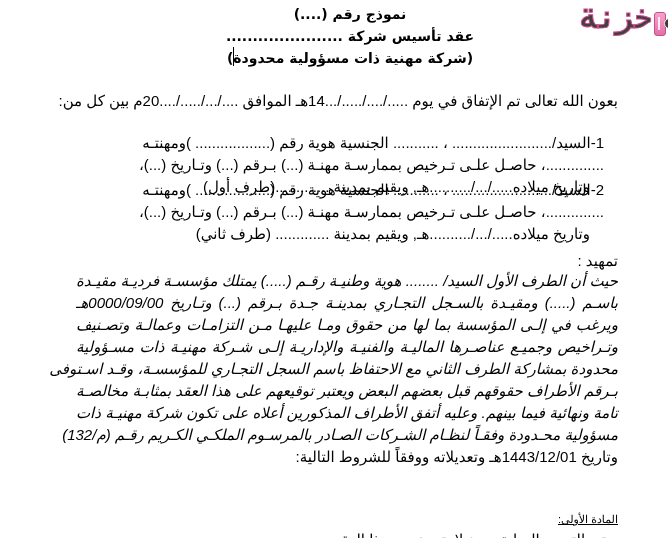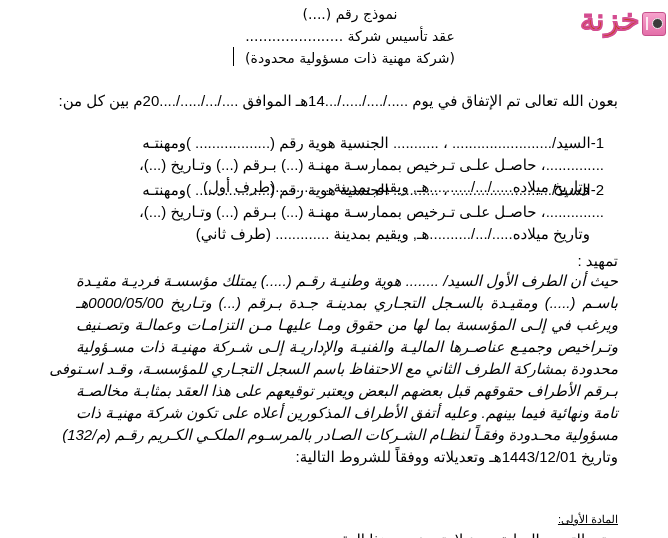--- a/index.html
+++ b/index.html
@@ -28,24 +28,24 @@
       right: 2px;
       top: 0px;
       width: 86px;
       height: 40px;
       display: flex;
       flex-direction: row-reverse;
       align-items: center;
       gap: 2px;
     }
     .logo-text {
-      font-family: Liberation Serif, serif;
+      font-family: Liberation Mono, monospace;
       font-size: 30px;
       font-weight: bold;
-      color: #c2410c;
+      color: #404040;
       -webkit-text-stroke: 1px #d44c92;
       line-height: 36px;
       direction: rtl;
       letter-spacing: 1px;
     }
     .safe-icon {
       width: 26px;
       height: 22px;
       background: linear-gradient(#f6a2cc, #e46fa9);
       border: 1px solid #c4508a;
@@ -77,20 +77,21 @@
     .titles {
       position: absolute;
       left: 220px;
       width: 260px;
       top: 3px;
       text-align: center;
       direction: rtl;
       font-family: "DejaVu Sans", sans-serif;
       font-size: 14px;
       line-height: 22px;
+      font-weight: bold;
     }
     .titles div { white-space: nowrap; }
     .caret {
       position: absolute;
       left: 233px;
       top: 47px;
       width: 1px;
       height: 19px;
       background: #000;
     }
@@ -148,21 +149,21 @@
 
   <div class="body-text" style="top:179px;">
     <div class="line sub">2-السيد/........................  ،  ........... الجنسية هوية  رقم (.................. )ومهنتـه</div>
     <div class="line sub">..............، حاصـل علـى تـرخيص بممارسـة مهنـة (...) بـرقم (...) وتـاريخ (...)،</div>
     <div class="line sub2">وتاريخ ميلاده...../.../..........هـ, ويقيم بمدينة ............. (طرف ثاني)</div>
   </div>
 
   <div class="body-text" style="top:252px;">
     <div class="line" style="height:18px; line-height:18px;">تمهيد :</div>
     <div class="line just">حيث أن الطرف الأول السيد/ ........ هوية وطنيـة رقـم (.....) يمتلك مؤسسـة فرديـة مقيـدة</div>
-    <div class="line just">باسـم (.....) ومقيـدة بالسـجل التجـاري بمدينـة جـدة بـرقم (...) وتـاريخ 0000/05/00هـ</div>
+    <div class="line just">باسـم (.....) ومقيـدة بالسـجل التجـاري بمدينـة جـدة بـرقم (...) وتـاريخ 0000/09/00هـ</div>
     <div class="line just">ويرغب في إلـى المؤسسة بما لها من حقوق ومـا عليهـا مـن التزامـات وعمالـة وتصـنيف</div>
     <div class="line just">وتـراخيص وجميـع عناصـرها الماليـة والفنيـة والإداريـة إلـى شـركة مهنيـة ذات مسـؤولية</div>
     <div class="line just">محدودة بمشاركة الطرف الثاني مع الاحتفاظ باسم السجل التجـاري للمؤسسـة، وقـد اسـتوفى</div>
     <div class="line just">بـرقم الأطراف حقوقهم قبل بعضهم البعض ويعتبر توقيعهم على هذا العقد بمثابـة مخالصـة</div>
     <div class="line just">تامة ونهائية فيما بينهم. وعليه أتفق الأطراف المذكورين أعلاه على تكون شركة مهنيـة ذات</div>
     <div class="line just">مسؤولية محـدودة وفقـاً لنظـام الشـركات الصـادر بالمرسـوم الملكـي الكـريم رقـم (م/132)</div>
     <div class="line">وتاريخ 1443/12/01هـ وتعديلاته ووفقاً للشروط التالية:</div>
   </div>
 
   <div class="body-text" style="top:509px;">

